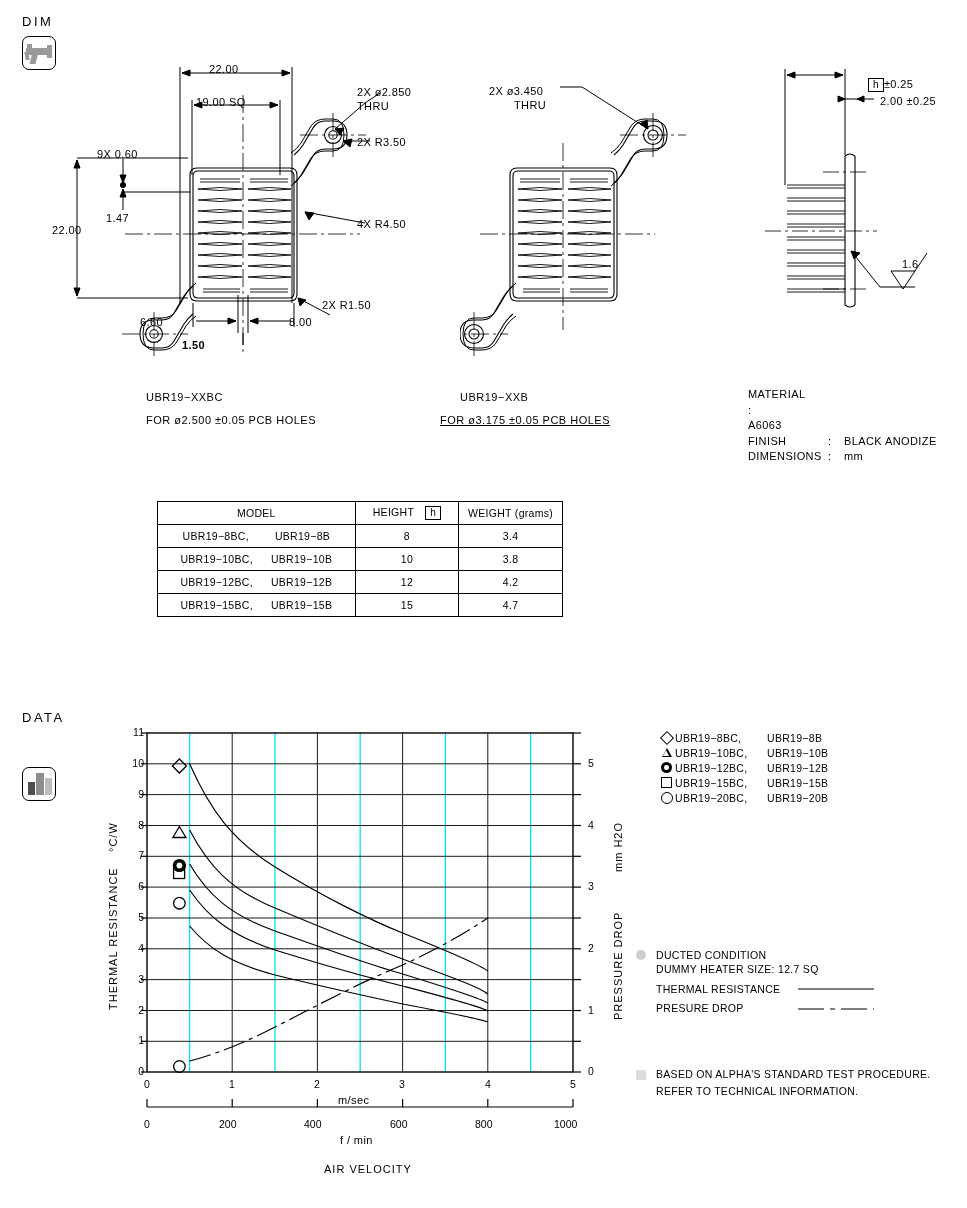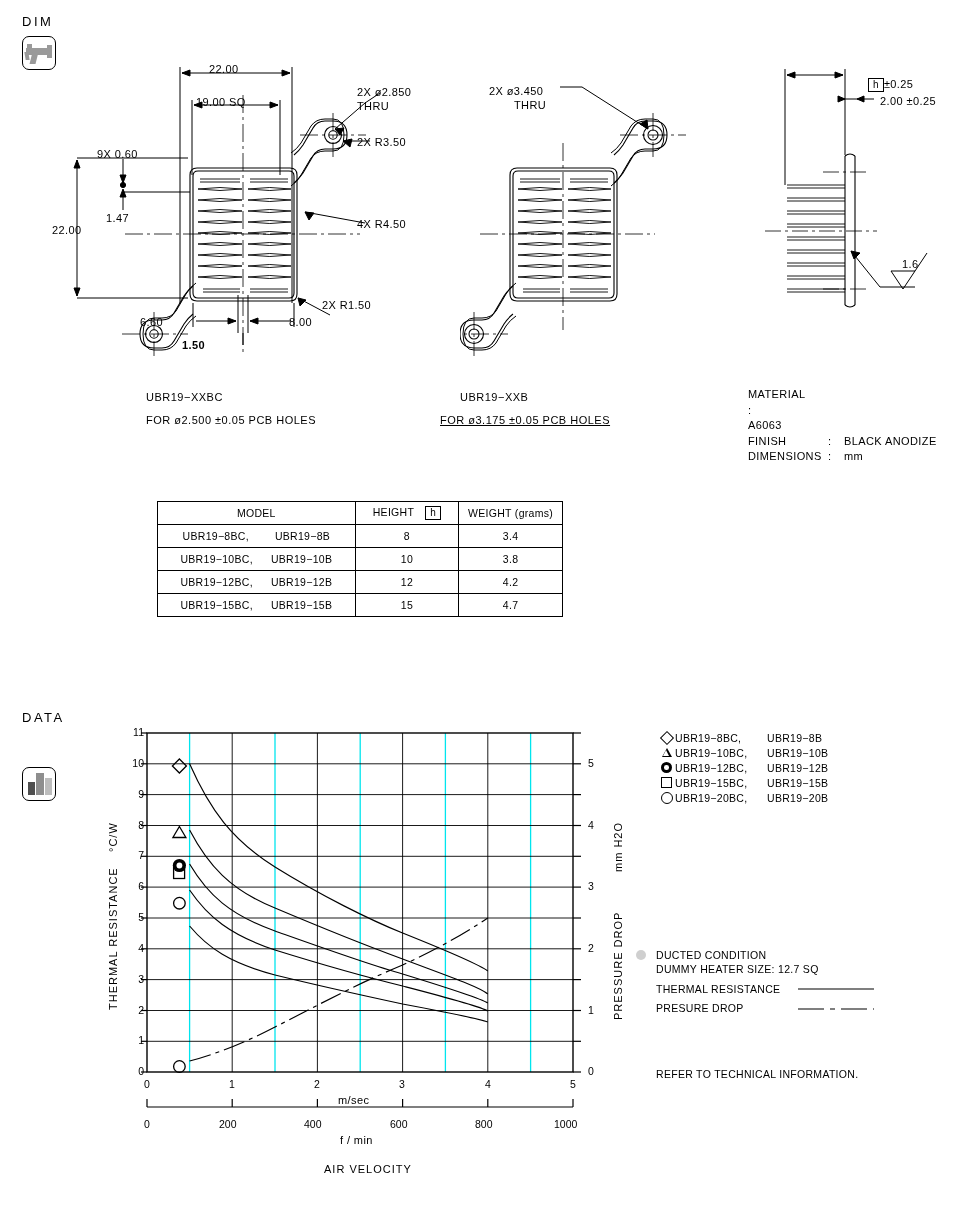--- a/index.html
+++ b/index.html
@@ -594,14 +594,18 @@
   </div>
   <div style="display:flex;align-items:flex-end;height:17px;padding-left:20px;">
     <span style="width:140px;">PRESURE DROP</span>
     <svg width="80" height="10">
         <line x1="2" y1="5" x2="78" y2="5" stroke="#000" stroke-width="1.2" stroke-dasharray="26,6,5,6"></line>
       </svg>
   </div>
 </div>
 
 <div class="abs" style="left:636px;top:1068px;font-size:10.5px;letter-spacing:0.3px;">
+  <div style="display:flex;align-items:flex-start;height:17px;">
+    <span class="note-sq" style="margin-top:2px;"></span>
+    <span style="margin-left:10px;">BASED ON ALPHA'S STANDARD TEST PROCEDURE.</span>
+  </div>
   <div style="padding-left:20px;height:17px;">REFER TO TECHNICAL INFORMATION.</div>
 </div>
 
 </body></html>

